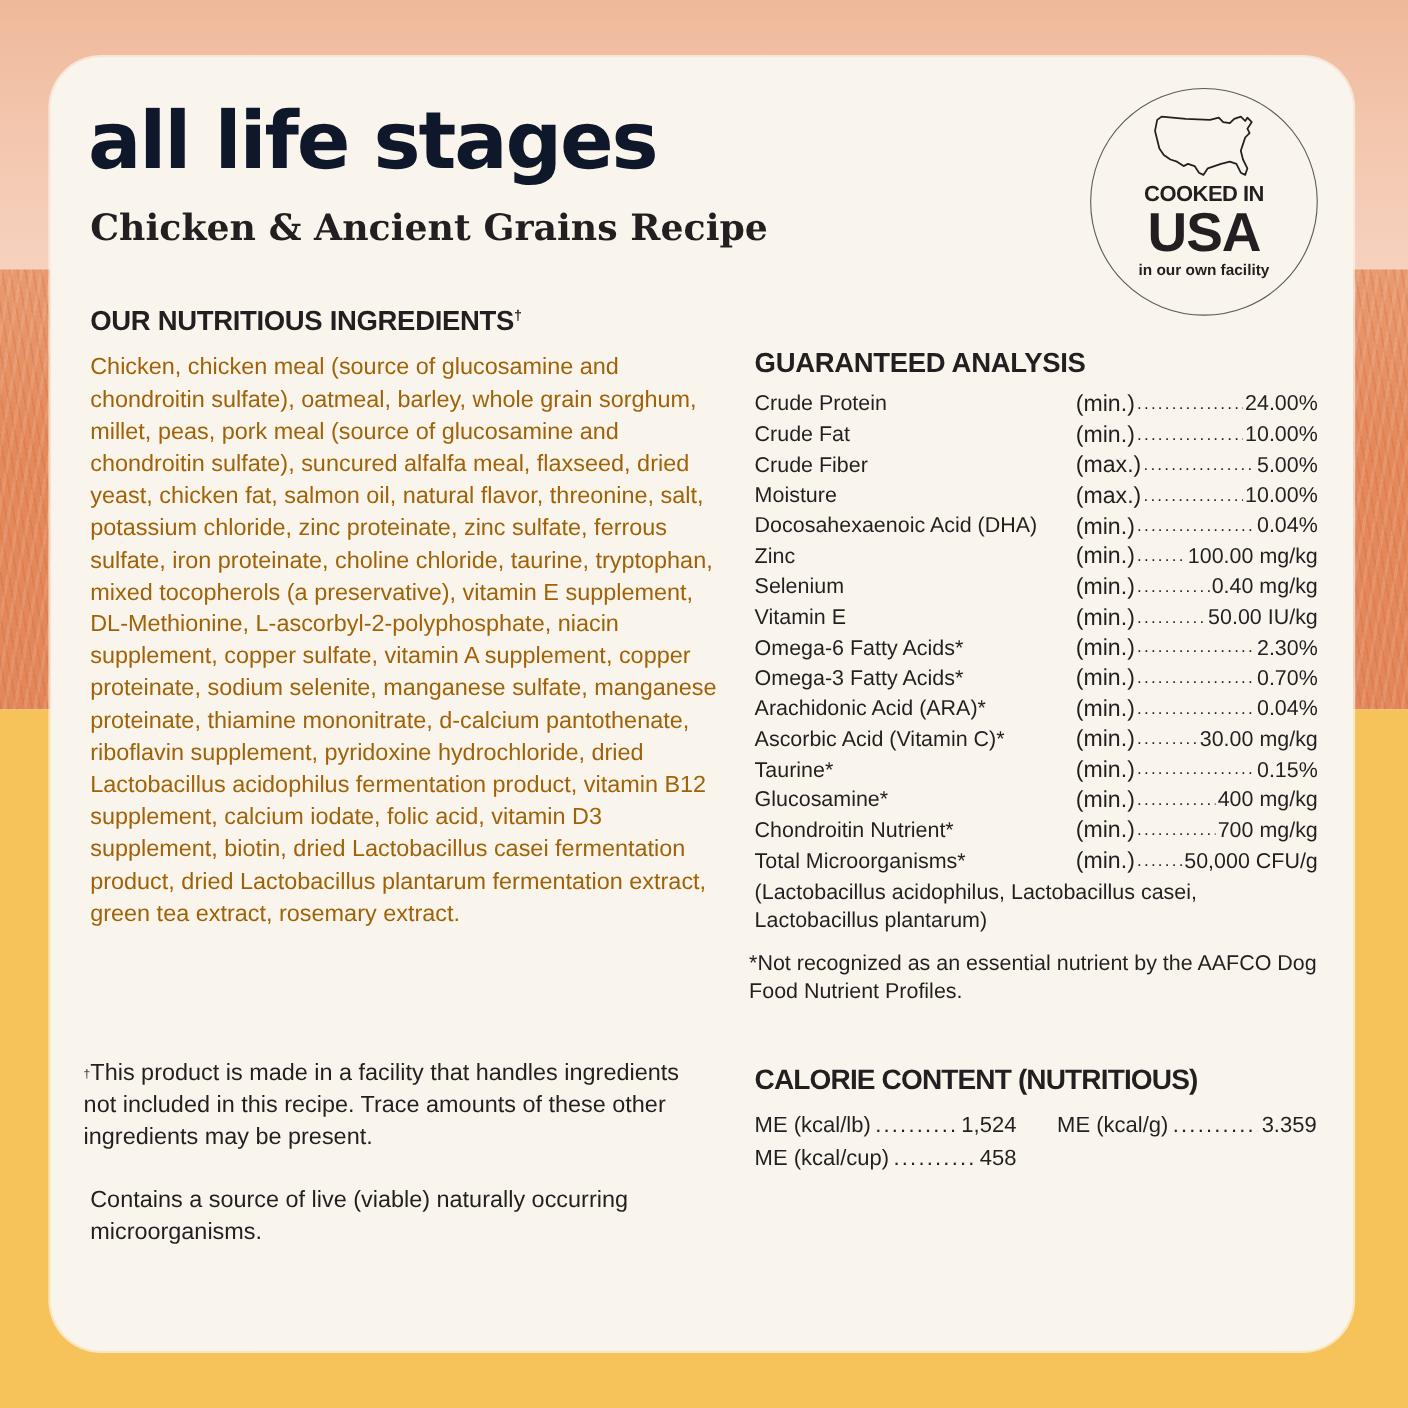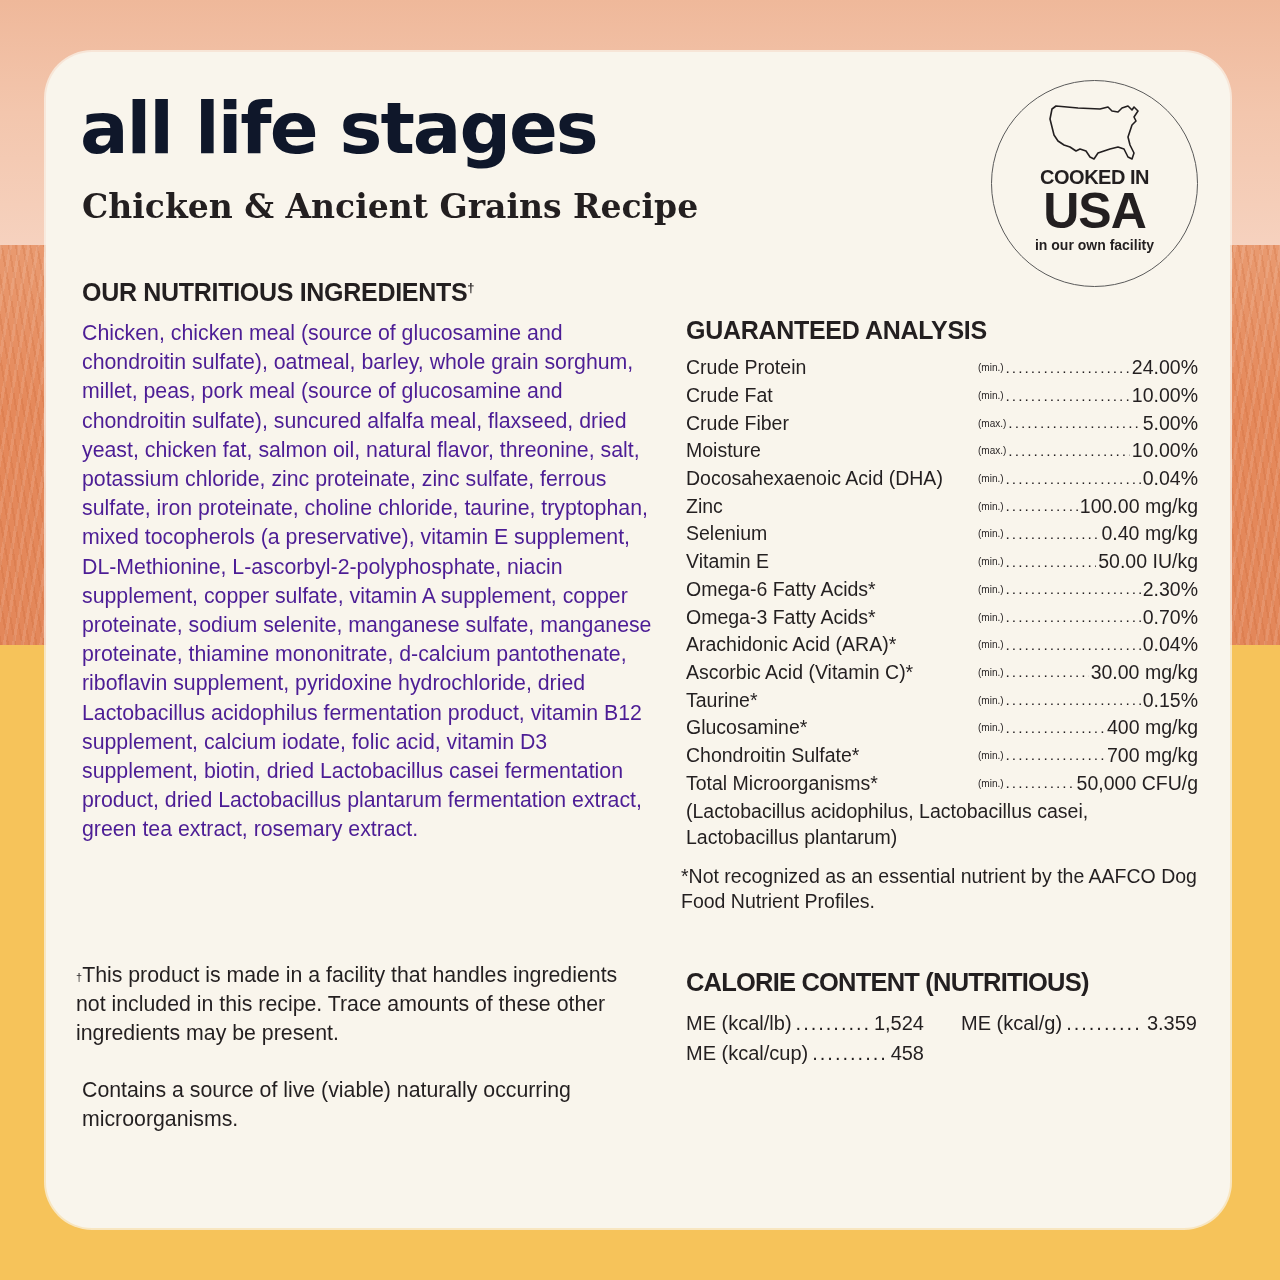--- a/index.html
+++ b/index.html
@@ -56,30 +56,30 @@
   .badge-l3 {
     position: absolute; left: 0; right: 0; top: 156px;
     font-family: "Liberation Sans", sans-serif; font-weight: bold; font-size: 14px;
   }
   .section-h {
     margin: 0; font-family: "Liberation Sans", sans-serif; font-weight: bold;
     font-size: 25px; color: #231f20; letter-spacing: -0.3px; line-height: 1;
   }
   .left-col { position: absolute; left: 82px; top: 280px; width: 575px; }
   .ingredients {
-    margin: 14px 0 0 0; font-size: 21.3px; line-height: 29.2px; color: #4c1d95;
+    margin: 14px 0 0 0; font-size: 21.3px; line-height: 29.2px; color: #a16207;
   }
   .footnote { position: absolute; left: 76px; top: 961px; width: 560px; font-size: 21.3px; line-height: 29.2px; }
   .footnote sup { font-size: 11px; vertical-align: top; position: relative; top: 2px; }
   .probiotic { position: absolute; left: 82px; top: 1076px; width: 560px; font-size: 21.3px; line-height: 29.2px; }
   .right-col { position: absolute; left: 686px; top: 318px; width: 512px; }
   .ga-table { margin-top: 11px; font-size: 19.5px; }
   .ga-row { display: flex; height: 27.7px; align-items: center; white-space: nowrap; }
   .ga-name { width: 292px; }
-  .ga-qual { font-size: 10px; }
+  .ga-qual { font-size: 21px; }
   .ga-dots { flex: 1; overflow: hidden; font-size: 15.5px; letter-spacing: 2px; margin: 0 2px; color: #231f20; }
   .ga-dots::before { content: "................................................"; }
   .ga-val { text-align: left; }
   .ga-note { font-size: 19.5px; line-height: 26px; margin-top: 1px; }
   .aafco { font-size: 19.5px; line-height: 25px; margin-top: 14px; margin-left: -5px; }
   .cal { position: absolute; left: 686px; top: 970px; width: 512px; }
   .cal .section-h { font-size: 25.5px; letter-spacing: -0.8px; }
   .cal-grid { display: grid; grid-template-columns: 238px 236px; column-gap: 37px; margin-top: 13px; font-size: 20px; }
   .cal-row { display: flex; height: 30px; align-items: center; white-space: nowrap; }
   .cal-row .dots { flex: 1; overflow: hidden; letter-spacing: 2px; margin: 0 4px; }
@@ -198,21 +198,21 @@
         <span class="ga-dots"></span>
         <span class="ga-val">0.15%</span>
       </div>
       <div class="ga-row">
         <span class="ga-name">Glucosamine*</span>
         <span class="ga-qual">(min.)</span>
         <span class="ga-dots"></span>
         <span class="ga-val">400 mg/kg</span>
       </div>
       <div class="ga-row">
-        <span class="ga-name">Chondroitin Sulfate*</span>
+        <span class="ga-name">Chondroitin Nutrient*</span>
         <span class="ga-qual">(min.)</span>
         <span class="ga-dots"></span>
         <span class="ga-val">700 mg/kg</span>
       </div>
       <div class="ga-row">
         <span class="ga-name">Total Microorganisms*</span>
         <span class="ga-qual">(min.)</span>
         <span class="ga-dots"></span>
         <span class="ga-val">50,000 CFU/g</span>
       </div>

